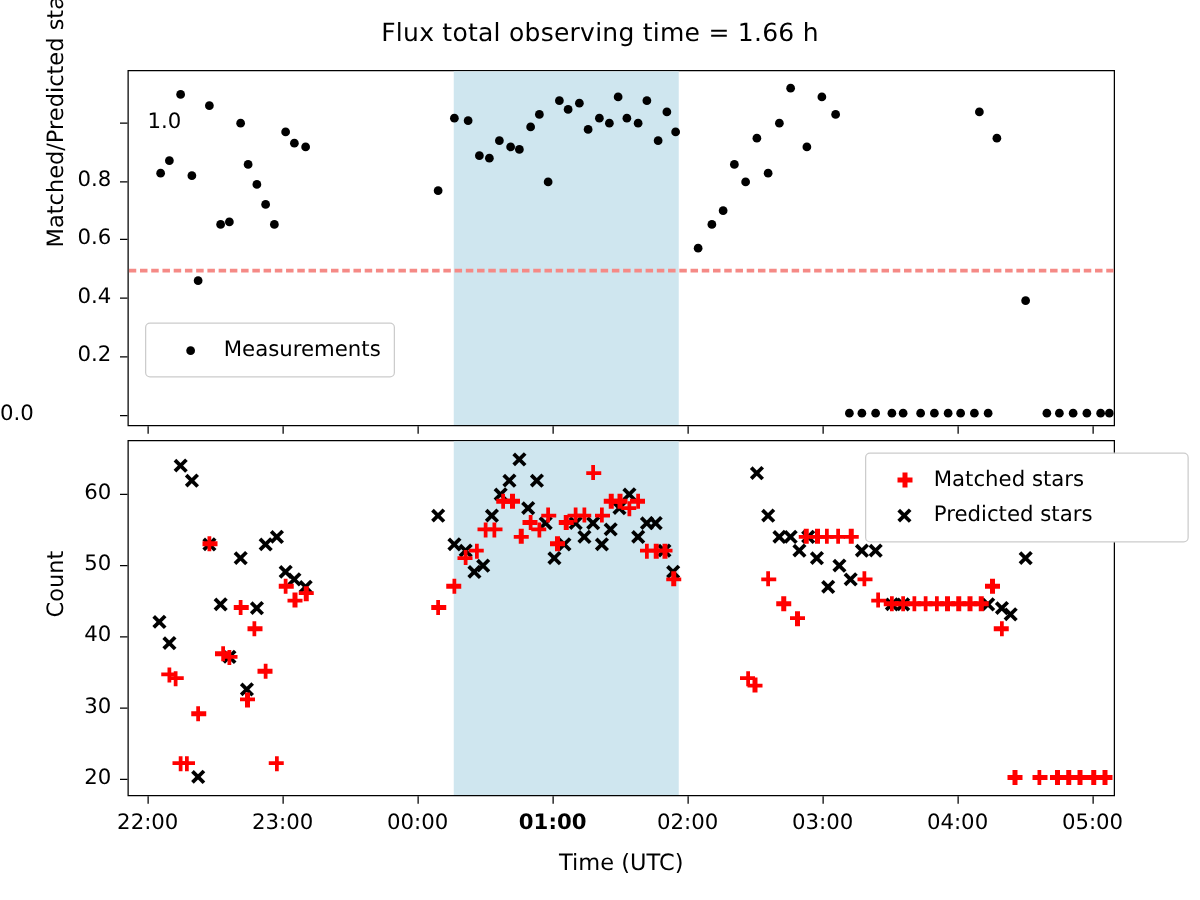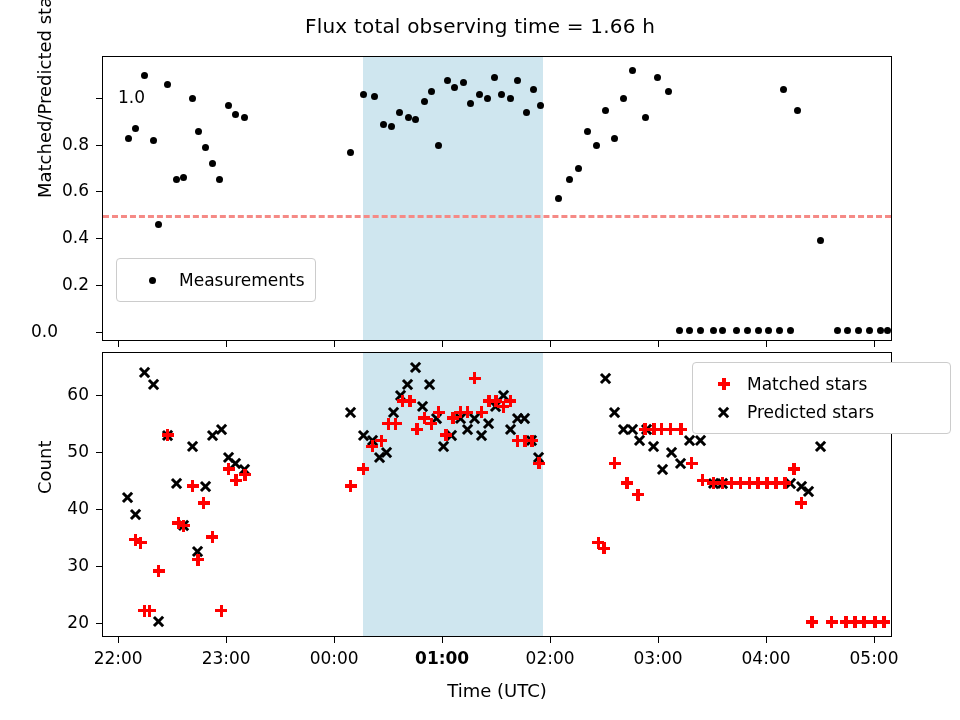--- a/index.html
+++ b/index.html
@@ -425,21 +425,21 @@
           <span class="k-cross"></span>
         </span>
       <span class="legend-label">Predicted stars</span>
     </div>
   </div>
 
   <div id="xlabel">Time (UTC)</div>
 
   <div id="tick-layer">
       <div style="position: absolute; left: 96px; top: 331.656px; width: 6px; height: 0px; border-top: 1.6px solid rgb(0, 0, 0);"></div>
-      <div style="position: absolute; left: 0px; width: 89px; top: 320.656px; text-align: center; font-size: 17px; color: rgb(0, 0, 0);">0.0</div>
+      <div style="position: absolute; left: 0px; width: 89px; top: 320.656px; text-align: left; font-size: 17px; color: rgb(0, 0, 0);">0.0</div>
       <div style="position: absolute; left: 96px; top: 284.934px; width: 6px; height: 0px; border-top: 1.6px solid rgb(0, 0, 0);"></div>
       <div style="position: absolute; left: 0px; width: 89px; top: 273.934px; text-align: right; font-size: 17px; color: rgb(0, 0, 0);">0.2</div>
       <div style="position: absolute; left: 96px; top: 238.213px; width: 6px; height: 0px; border-top: 1.6px solid rgb(0, 0, 0);"></div>
       <div style="position: absolute; left: 0px; width: 89px; top: 227.213px; text-align: right; font-size: 17px; color: rgb(0, 0, 0);">0.4</div>
       <div style="position: absolute; left: 96px; top: 191.492px; width: 6px; height: 0px; border-top: 1.6px solid rgb(0, 0, 0);"></div>
       <div style="position: absolute; left: 0px; width: 89px; top: 180.492px; text-align: right; font-size: 17px; color: rgb(0, 0, 0);">0.6</div>
       <div style="position: absolute; left: 96px; top: 144.77px; width: 6px; height: 0px; border-top: 1.6px solid rgb(0, 0, 0);"></div>
       <div style="position: absolute; left: 0px; width: 89px; top: 133.77px; text-align: right; font-size: 17px; color: rgb(0, 0, 0);">0.8</div>
       <div style="position: absolute; left: 96px; top: 98.0492px; width: 6px; height: 0px; border-top: 1.6px solid rgb(0, 0, 0);"></div>
       <div style="position: absolute; left: 12px; width: 89px; top: 87.0492px; text-align: right; font-size: 17px; color: rgb(0, 0, 0); margin-left: 44px;">1.0</div>

